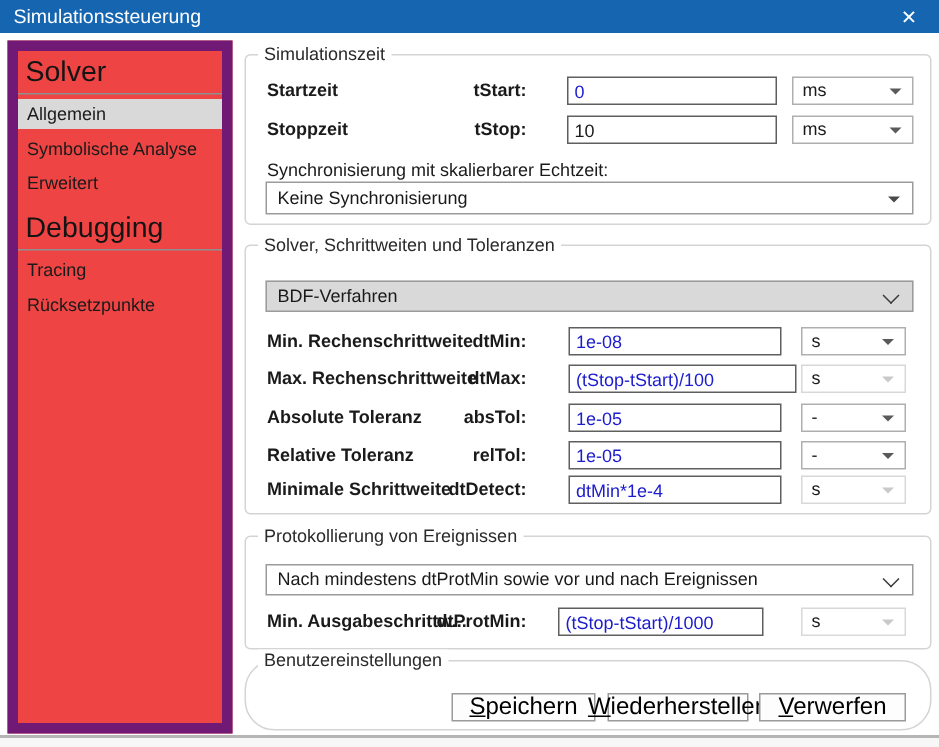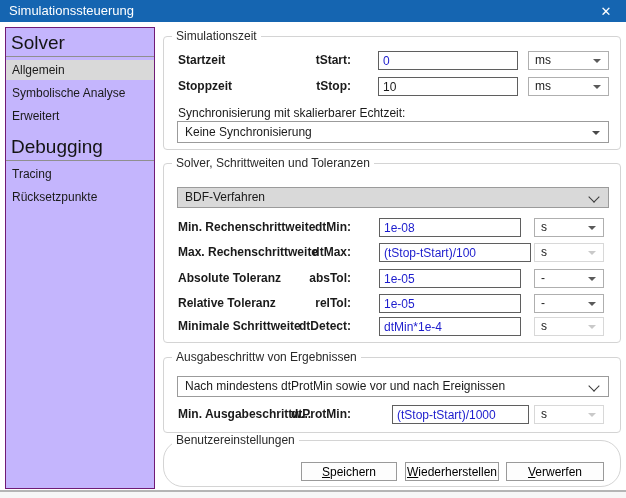--- a/index.html
+++ b/index.html
@@ -8,21 +8,21 @@
     position:relative; width:626px; height:498px; background:#ffffff;
     font-family:"Liberation Sans", sans-serif; font-size:12px; color:#1a1a1a;
     overflow:hidden;
     text-decoration:underline;
   }
   
   .titlebar { position:absolute; left:0; top:0; width:626px; height:22px; background:#1565b1; }
   .titlebar-text { position:absolute; left:9px; top:3px; font-size:13px; color:#ffffff; }
   .close-btn { position:absolute; right:0; top:0; width:40px; height:22px; display:flex; align-items:center; justify-content:center; color:#ffffff; font-size:13px; }
   
-  .sidebar { position:absolute; left:5px; top:27px; width:150px; height:462px; border:1px solid #701a75; background:#c4b5fd; }
+  .sidebar { position:absolute; left:5px; top:27px; width:150px; height:462px; border:7px solid #701a75; background:#ef4444; }
   .side-head { font-size:19px; color:#141414; padding:1px 0 2px 5px; border-bottom:1px solid #8f8f8f; margin-top:3px; }
   .side-head.second { margin-top:9px; }
   .side-item { height:20px; line-height:20px; padding-left:6px; margin-top:3px; white-space:nowrap; }
   .side-item.selected { background:#d9d9d9; }
   
   .group { position:absolute; border:1px solid #d4d4d4; border-radius:4px; background:#fff; }
   .group-title { position:absolute; top:-8px; left:8px; background:#fff; padding:0 4px; color:#2a2a2a; white-space:nowrap; }
   
   .f-label { position:absolute; left:14px; font-weight:600; white-space:nowrap; }
   .f-var   { position:absolute; right:269px; font-weight:600; white-space:nowrap; }
@@ -35,21 +35,21 @@
                  border-left:4px solid transparent; border-right:4px solid transparent; border-top:4px solid #5a5a5a; }
   .ucombo.disabled { border-color:#d8d8d8; }
   .ucombo.disabled .tri { border-top-color:#c9c9c9; }
   .bigcombo { position:absolute; left:13px; width:432px; border:1px solid #9b9b9b; background:#fff; padding-left:7px; }
   .bigcombo .tri { position:absolute; right:8px; top:8px; width:0; height:0;
                    border-left:4px solid transparent; border-right:4px solid transparent; border-top:4px solid #4a4a4a; }
   .bigcombo .chev { position:absolute; right:10px; top:5px; width:8px; height:8px;
                     border-right:1.5px solid #3a3a3a; border-bottom:1.5px solid #3a3a3a; transform:rotate(45deg); }
   .method { background:#d9d9d9; }
   .btn { position:absolute; height:19px; top:21px; border:1px solid #9a9a9a; background:#fdfdfd;
-         display:flex; align-items:center; justify-content:center; font-size:12px; }
+         display:flex; align-items:center; justify-content:center; font-size:16px; }
   .bottom-line { position:absolute; left:0; top:490px; width:626px; height:2px; background:#b5b5b5; }
   .bottom-fill { position:absolute; left:0; top:492px; width:626px; height:6px; background:#f7f7f7; }
 </style>
 </head>
 <body>
 
 <div class="window">
 
   <div class="titlebar">
     <span class="titlebar-text">Simulationssteuerung</span>
@@ -135,30 +135,30 @@
     <span class="f-label" style="top:155px;">Minimale Schrittweite</span>
     <span class="f-var" style="top:155px;">dtDetect:</span>
     <input class="tinput" style="left: 215px; top: 153px; width: 142px;" value="dtMin*1e-4">
     <div class="ucombo disabled" style="left:370px; top:153px; width:70px;">
       <span>s</span>
       <span class="tri"></span>
     </div>
   </div>
 
   <div class="group" style="left:163px; top:357px; width:458px; height:76px;">
-    <span class="group-title">Ausgabeschrittw von Ergebnissen</span>
+    <span class="group-title">Protokollierung von Ereignissen</span>
 
     <div class="bigcombo" style="top:18px; height:21px; line-height:19px;">
       <span>Nach mindestens dtProtMin sowie vor und nach Ereignissen</span>
       <span class="chev"></span>
     </div>
 
     <span class="f-label" style="top:49px;">Min. Ausgabeschrittw...</span>
     <span class="f-var" style="top:49px;">dtProtMin:</span>
-    <input class="tinput" style="left: 228px; top: 47px; width: 137px;" value="(tStop-tStart)/1000">
+    <input class="tinput" style="left: 208px; top: 47px; width: 137px;" value="(tStop-tStart)/1000">
     <div class="ucombo disabled" style="left:370px; top:47px; width:70px;">
       <span>s</span>
       <span class="tri"></span>
     </div>
   </div>
 
   <div class="group" style="left:163px; top:440px; width:458px; height:47px;border-radius:20px;">
     <span class="group-title">Benutzereinstellungen</span>
 
     <button class="btn" style="left:137px; width:96px;">

